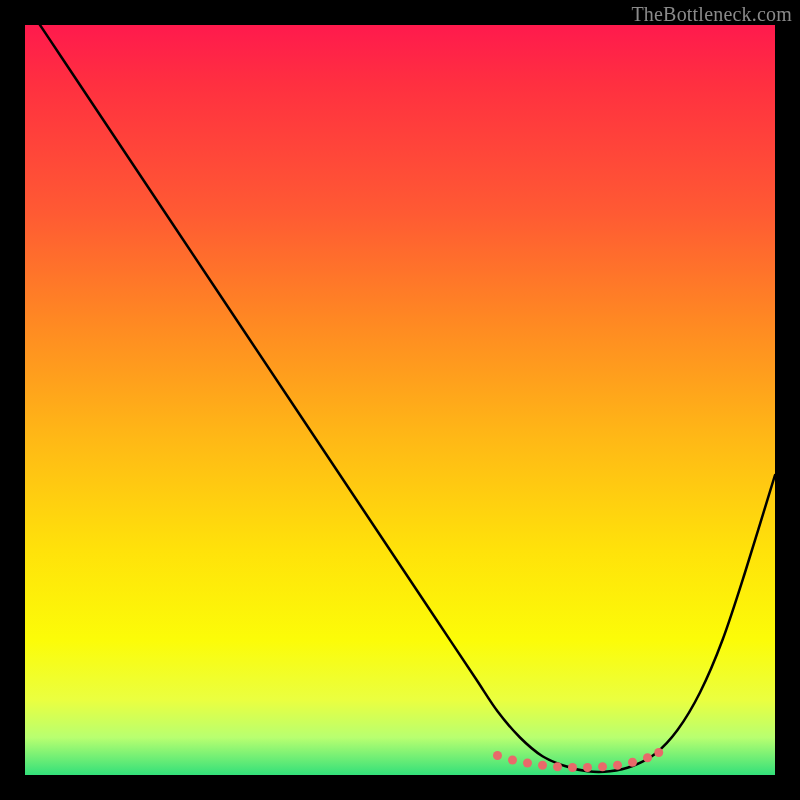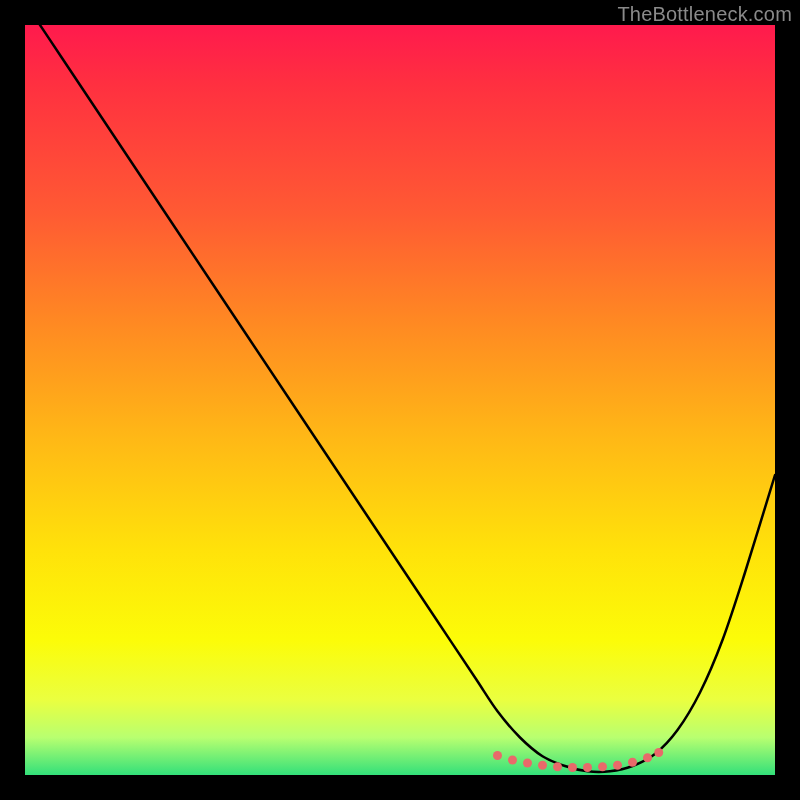--- a/index.html
+++ b/index.html
@@ -33,21 +33,21 @@
       #ffe20a 70%,
       #fcfc08 82%,
       #eaff40 90%,
       #b8ff70 95%,
       #33e07a 100%);
   }
   .watermark {
     position: absolute;
     top: 3px;
     right: 8px;
-    font-family: Liberation Sans, sans-serif;
+    font-family: Liberation Serif, serif;
     font-size: 20px;
     font-weight: 500;
     color: #8a8a8a;
     letter-spacing: 0.2px;
     user-select: none;
   }
   svg.curve {
     position: absolute;
     left: 0;
     top: 0;

